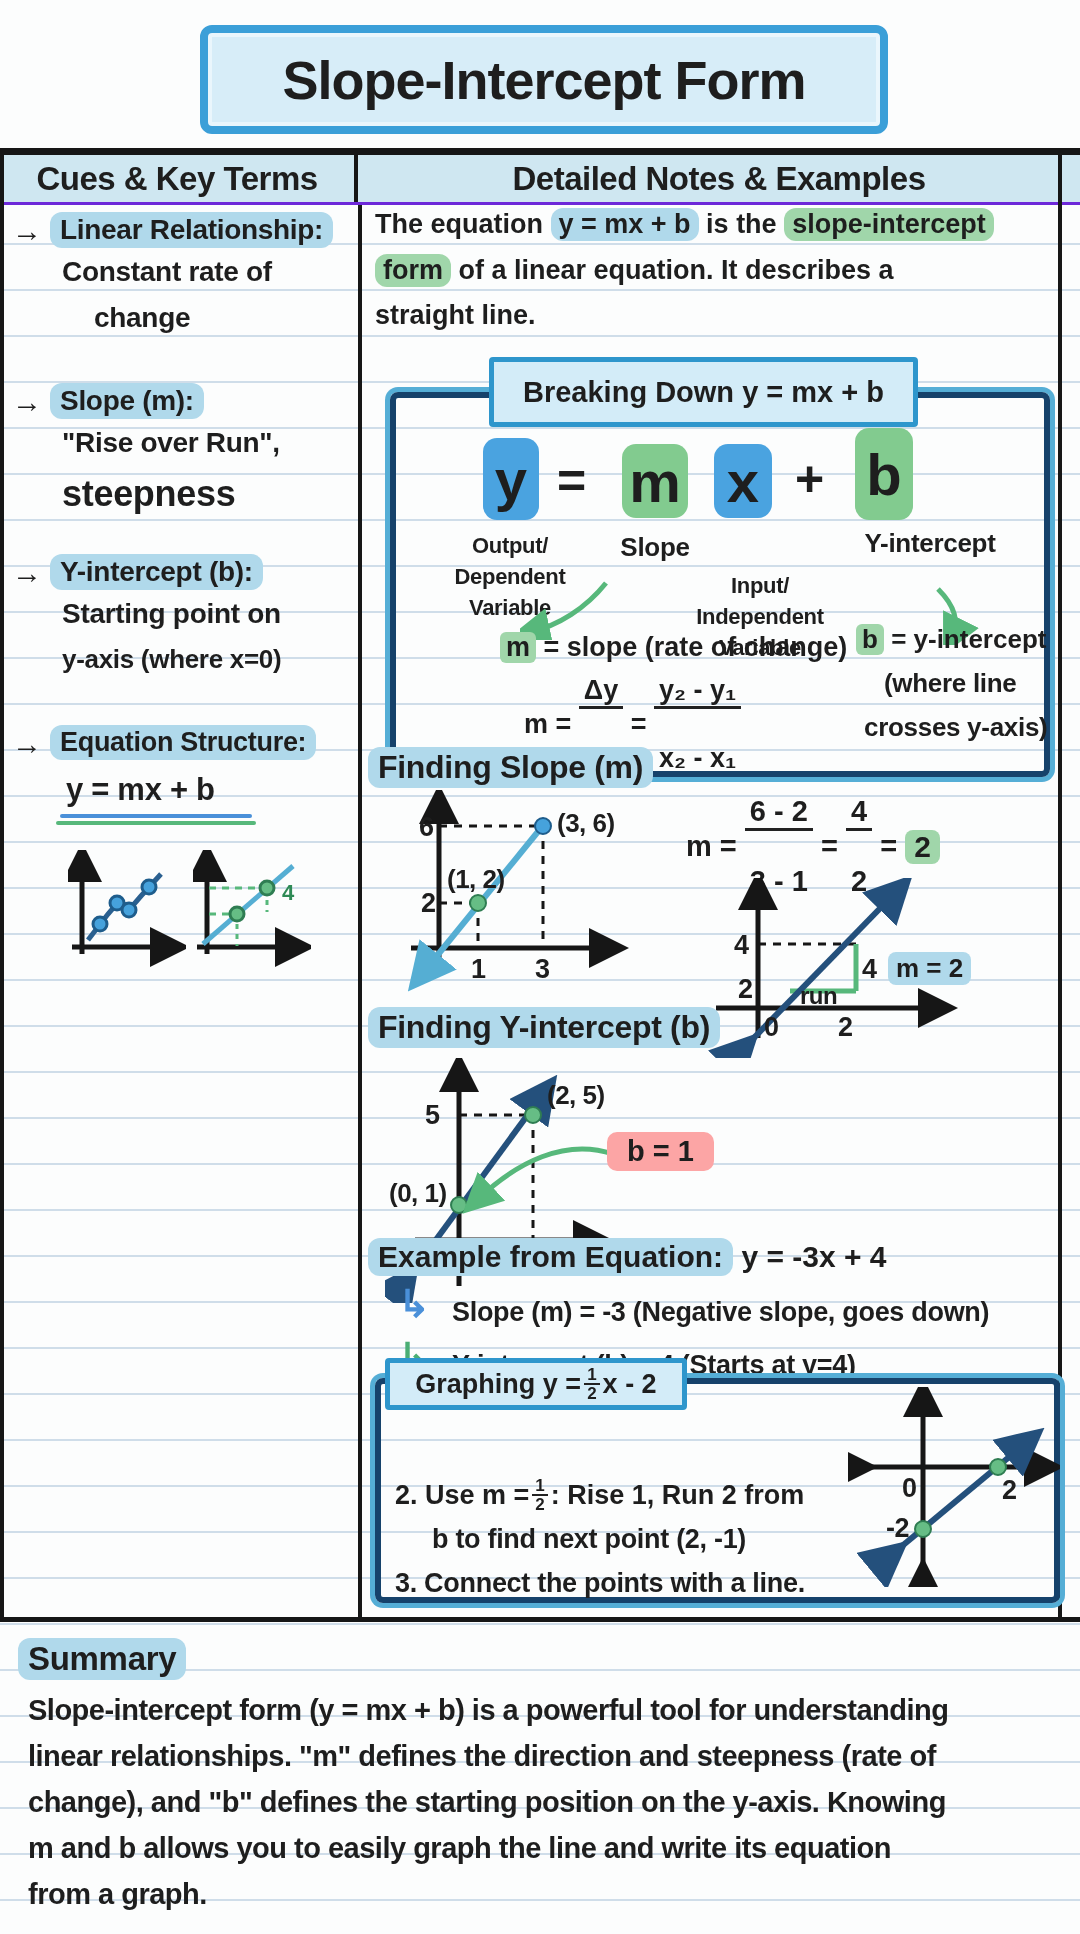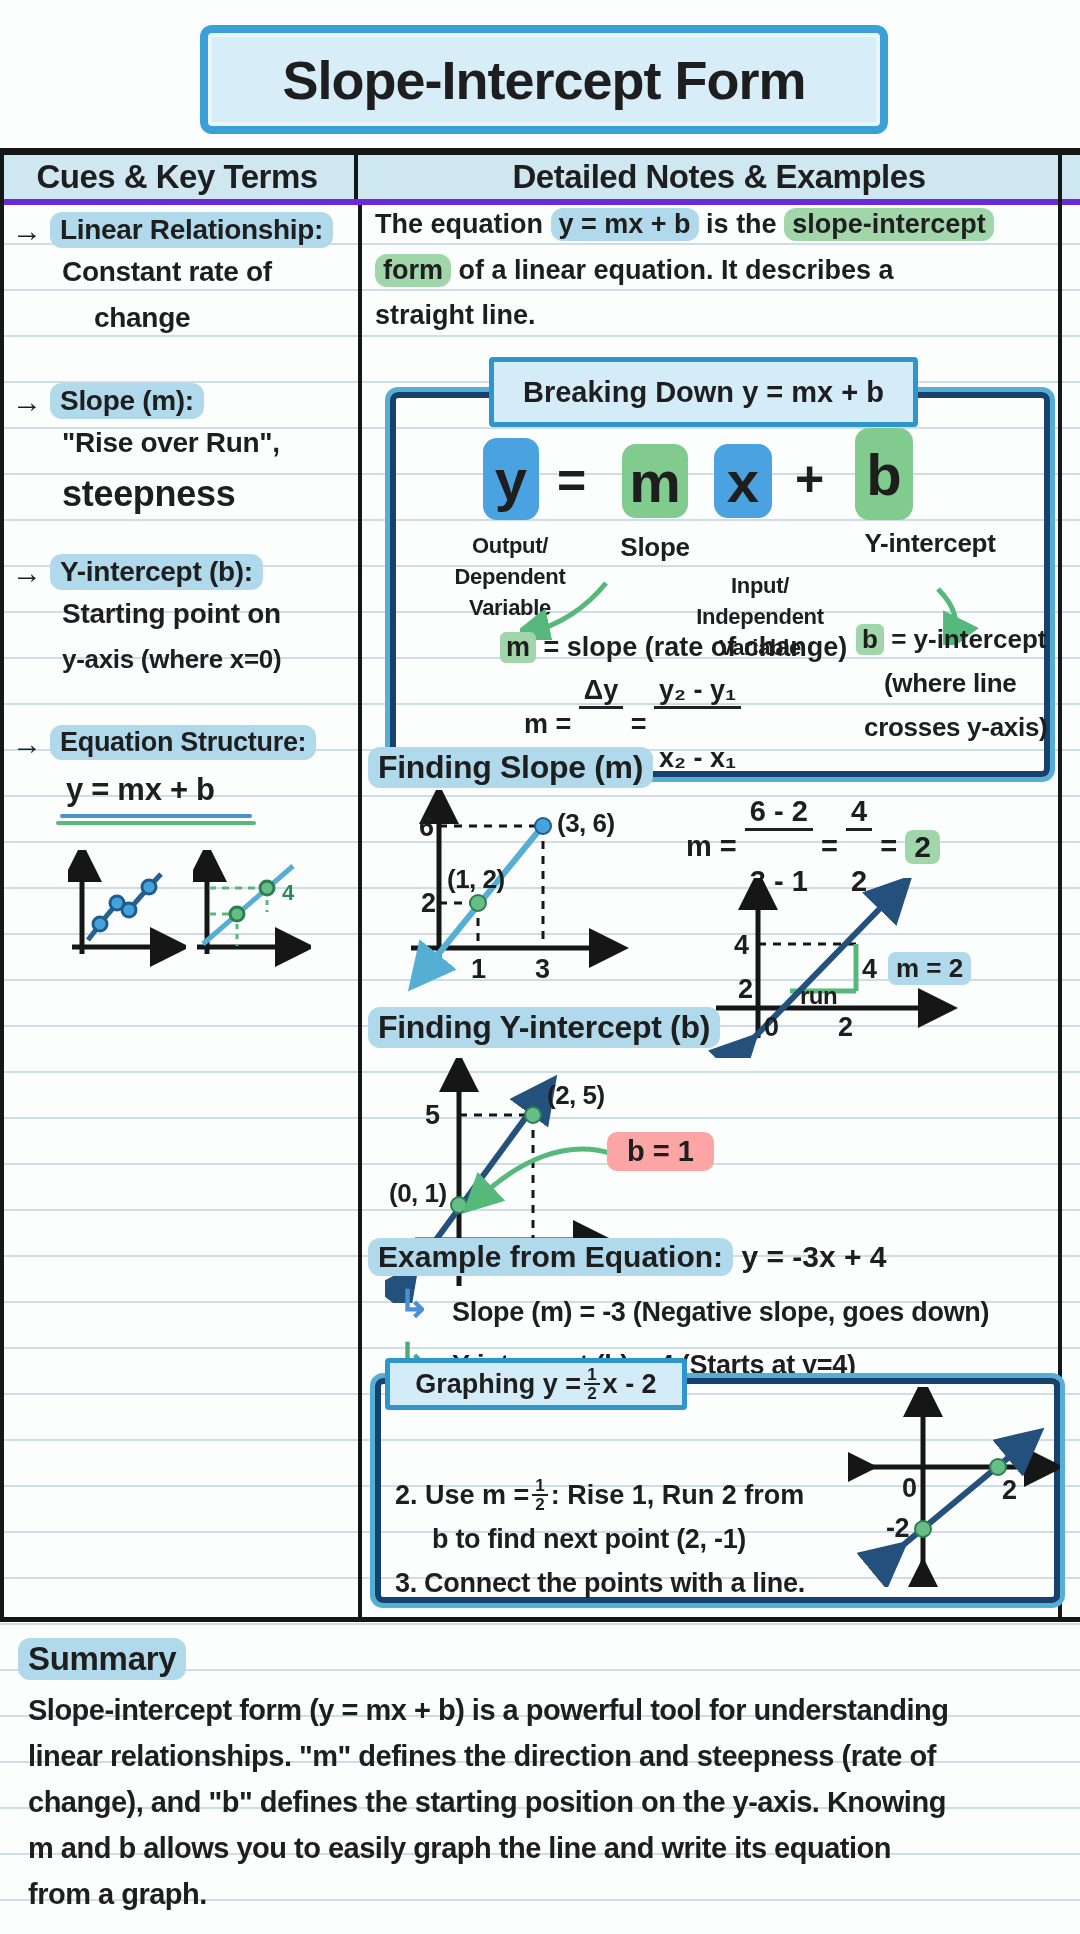--- a/index.html
+++ b/index.html
@@ -9,21 +9,21 @@
          background:repeating-linear-gradient(to bottom,transparent 0 44px,#cfdde9 44px 46px);
          background-position:0 3px;}
   .abs{position:absolute;}
   
   .title-box{position:absolute;left:200px;top:25px;width:672px;height:93px;
              background:#d7edf8;border:8px solid #3b9fd8;border-radius:12px;
              box-shadow:inset 0 0 0 4px #eaf6fc;display:flex;align-items:center;justify-content:center;
              font-size:54px;letter-spacing:-1px;}
   
   .thead{position:absolute;left:0;top:148px;width:1080px;height:57px;background:#cfe7f1;
-         border-top:7px solid #161616;border-bottom:6px solid #6d28d9;box-sizing:border-box;display:flex;}
+         border-top:7px solid #161616;border-bottom:3px solid #6d28d9;box-sizing:border-box;display:flex;}
   .th{display:flex;align-items:center;justify-content:center;font-size:33px;letter-spacing:-0.5px;}
   .th.left{width:358px;border-right:4px solid #161616;box-sizing:border-box;}
   .th.right{flex:1;}
   .v-divider{position:absolute;left:358px;top:205px;width:4px;height:1412px;background:#161616;}
   .b-left{position:absolute;left:0;top:148px;width:4px;height:1469px;background:#161616;}
   .b-right{position:absolute;left:1058px;top:148px;width:4px;height:1469px;background:#161616;}
   .b-bottom{position:absolute;left:0;top:1617px;width:1080px;height:5px;background:#161616;}
   
   .t{position:absolute;white-space:nowrap;letter-spacing:-0.3px;}
   .cue-arrow{font-size:30px;}

